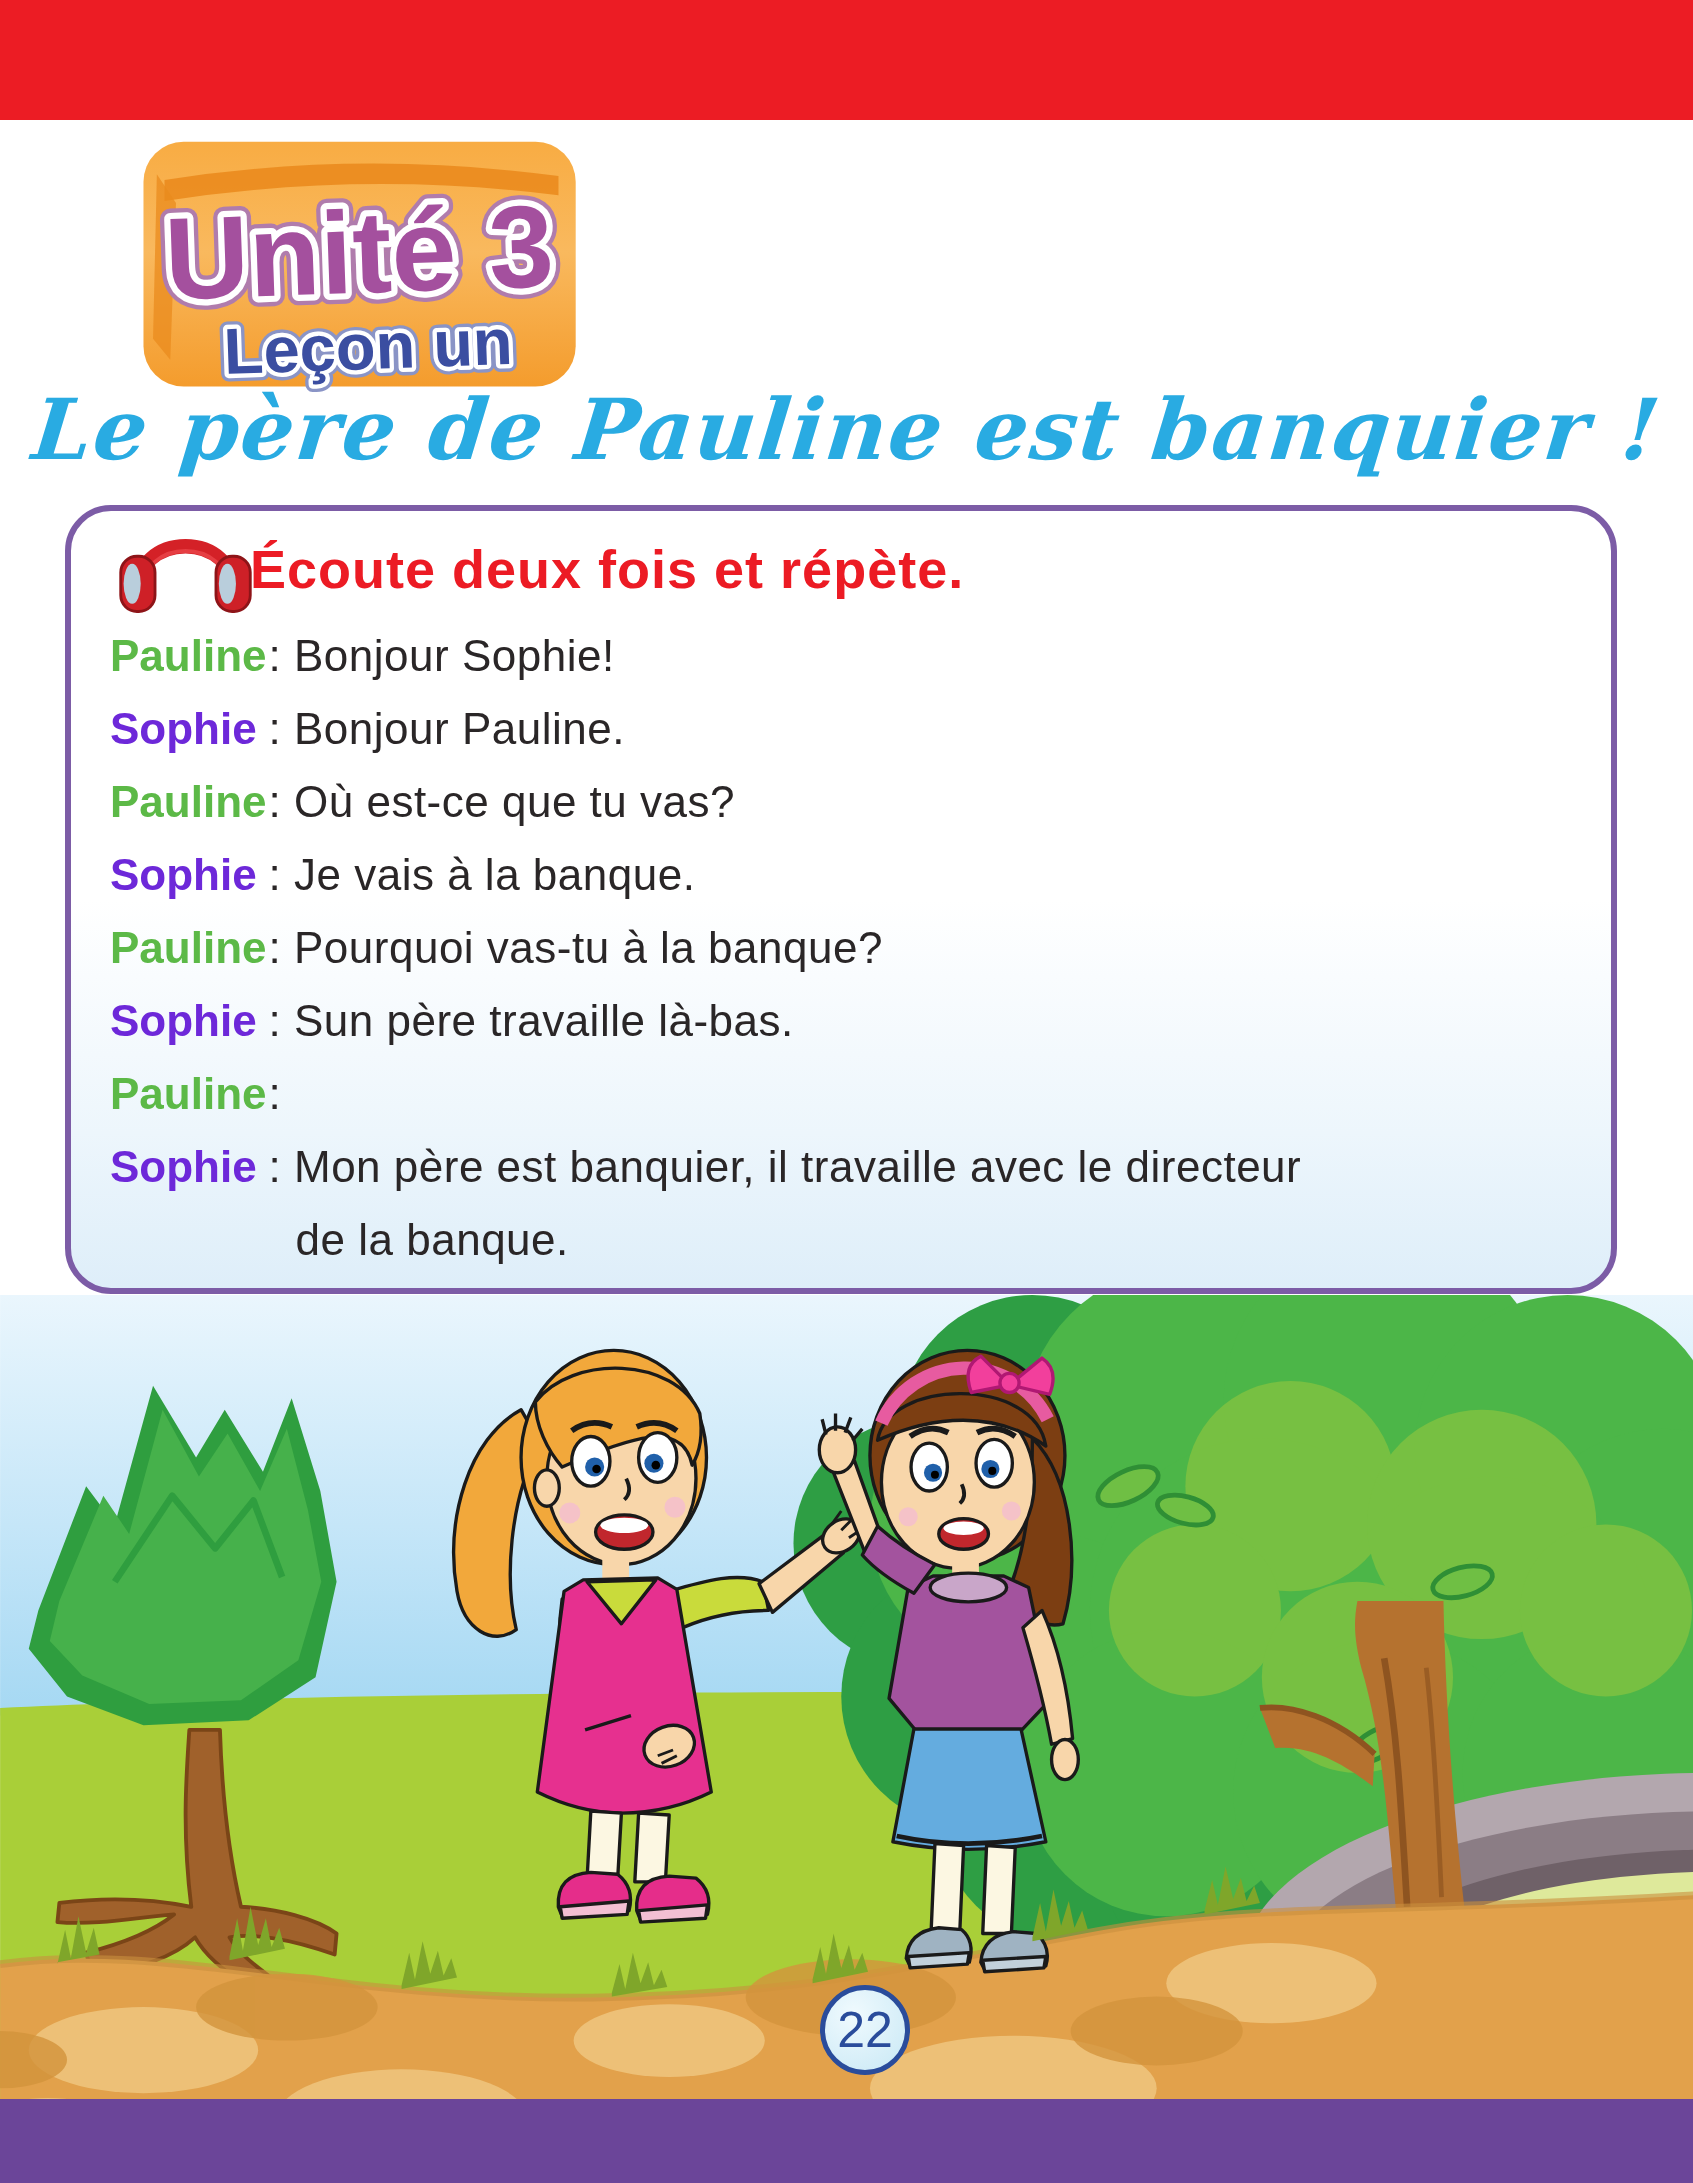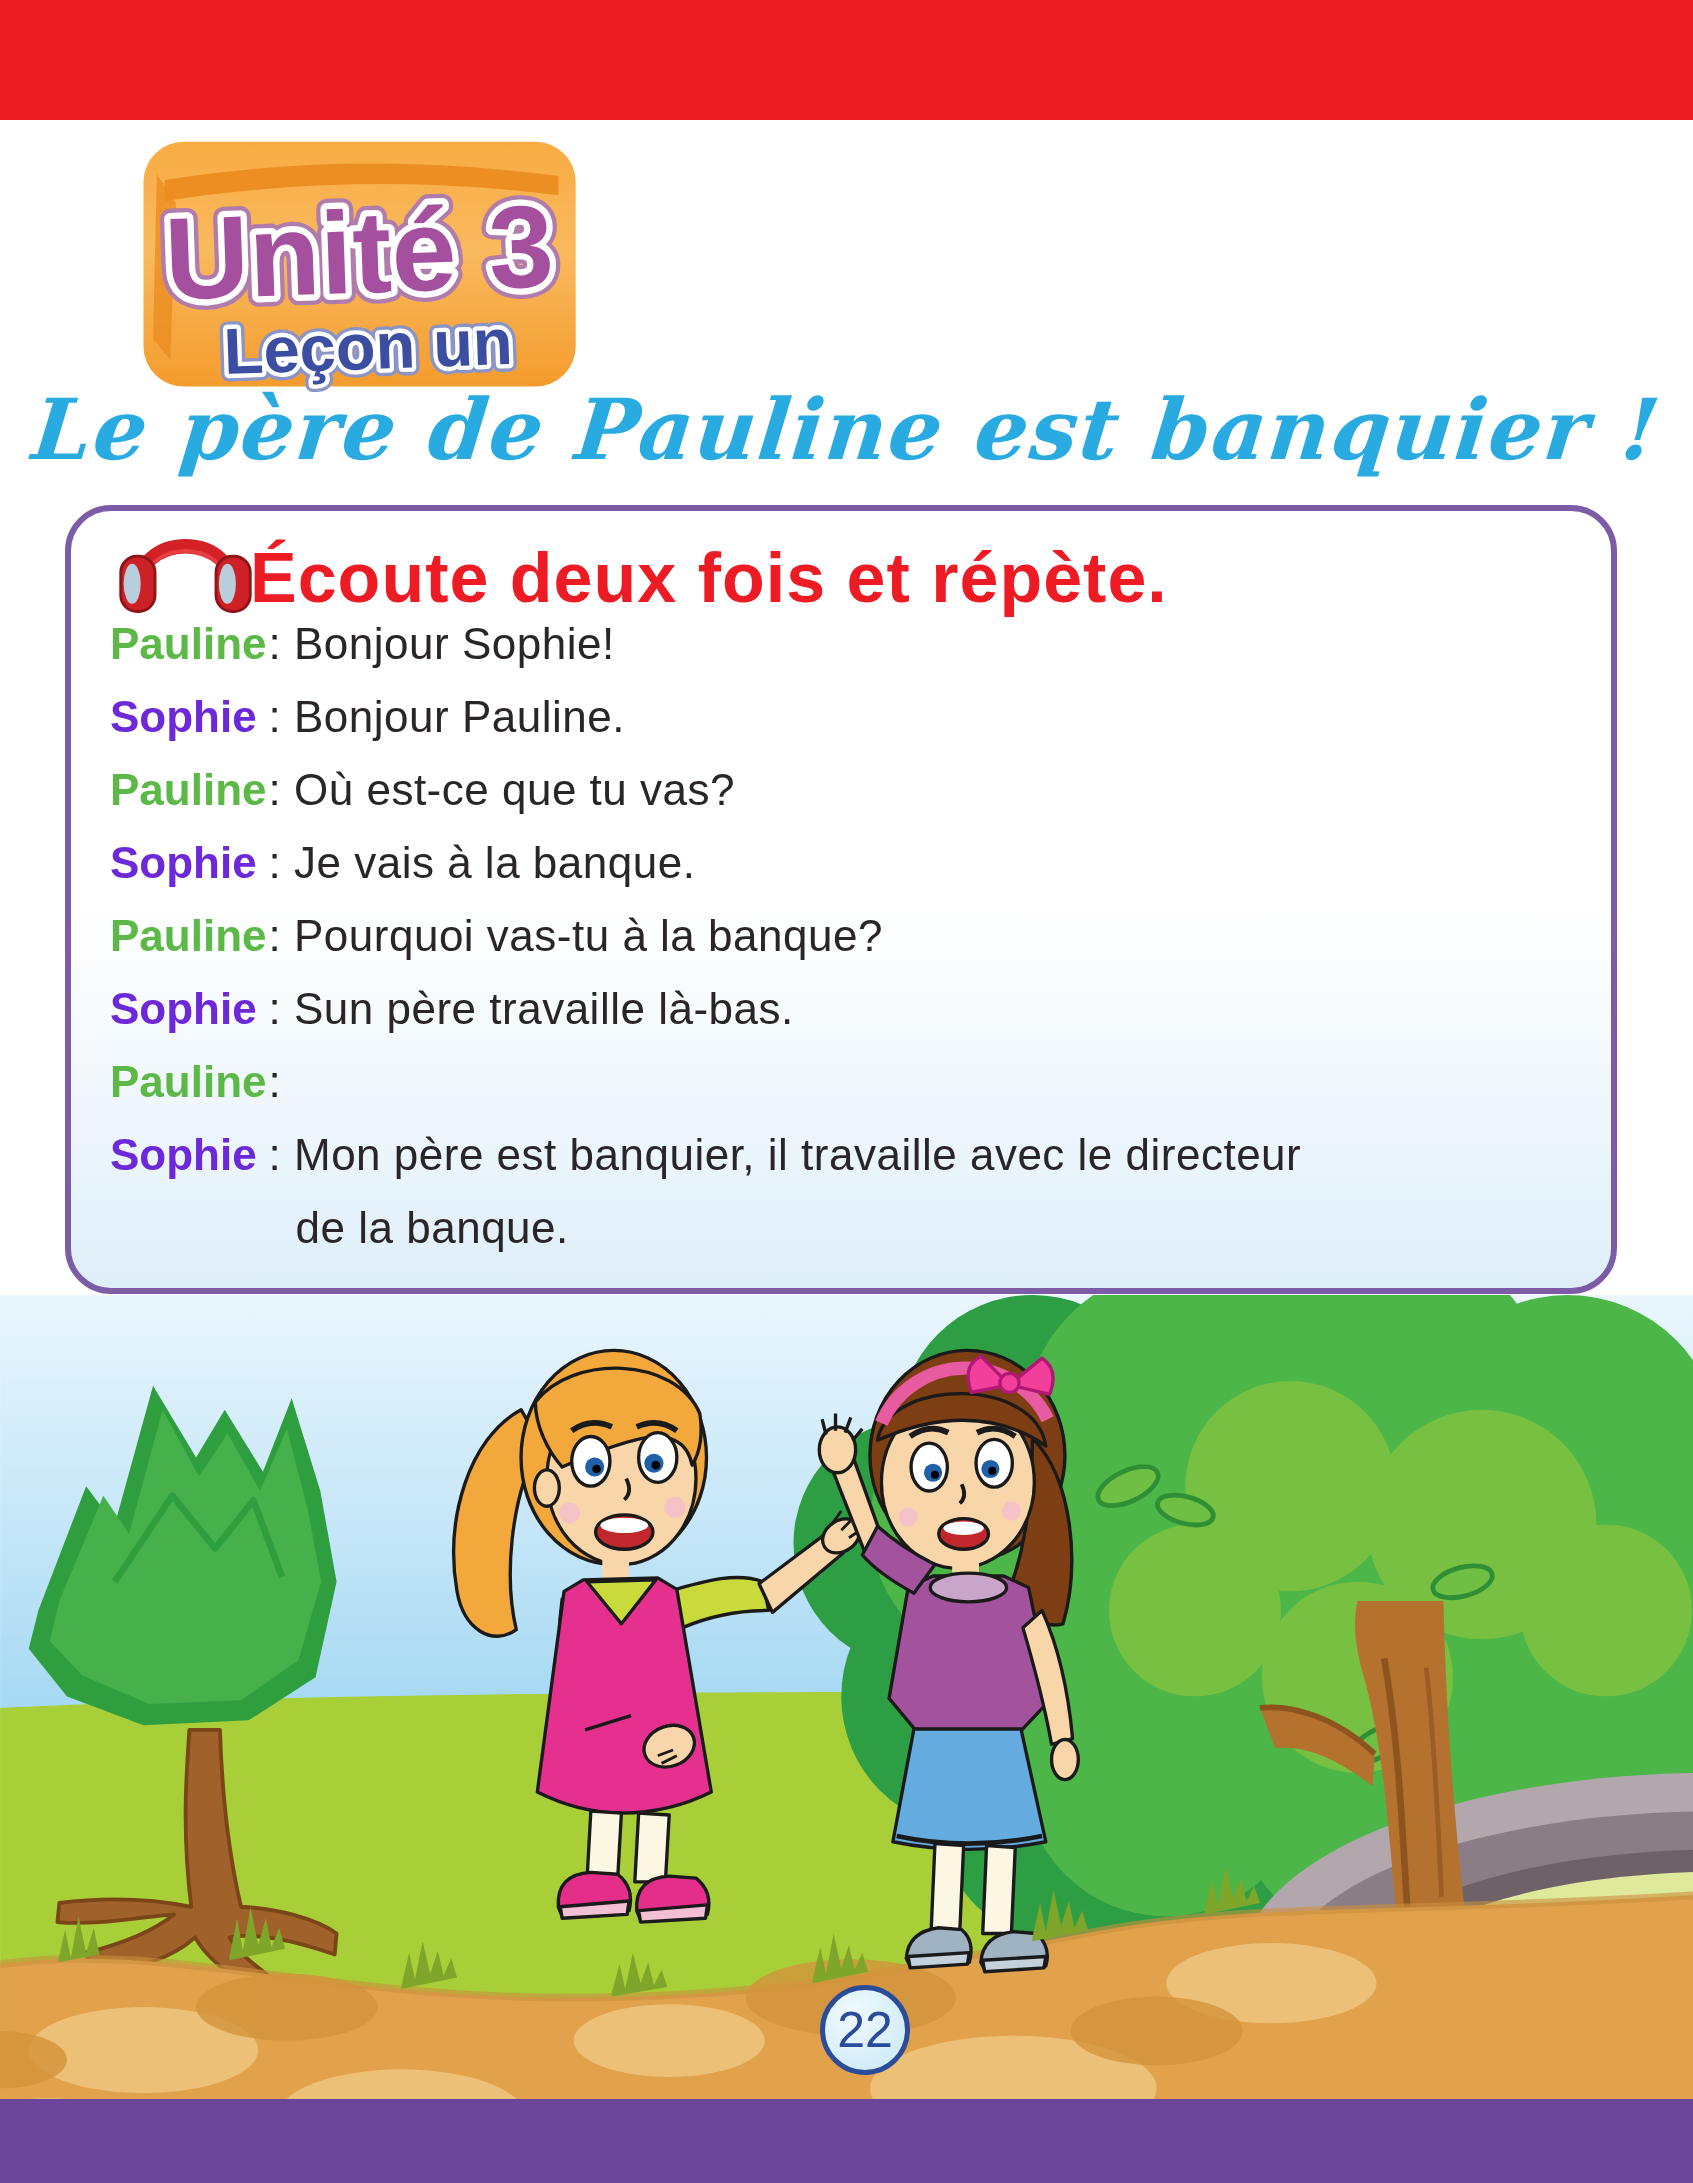--- a/index.html
+++ b/index.html
@@ -12,23 +12,23 @@
 
   
   #lesson-title{left:0;top:380px;width:1694px;text-align:center;
     font-family:"DejaVu Serif",serif;font-style:italic;font-weight:bold;
     font-size:84px;color:#29ABE2;transform:skewX(-6deg);letter-spacing:1.9px;}
 
   
   #dialog-box{left:65px;top:505px;width:1540px;height:777px;
     border:6.7px solid #7C5CA6;border-radius:46px;
     background:linear-gradient(180deg,#ffffff 50%,#EDF6FC 80%,#DEEEF9 100%);}
-  #listen-heading{left:250px;top:538px;font-size:70px;font-weight:bold;color:#EC1B24;letter-spacing:1px;}
+  #listen-heading{left:250px;top:538px;font-size:54px;font-weight:bold;color:#EC1B24;letter-spacing:1px;}
   #dialog-lines{left:110px;top:619px;width:1491px;}
-  .line{height:73px;display:flex;align-items:flex-start;font-size:44px;color:#2A2627;white-space:nowrap;}
+  .line{height:73px;display:flex;align-items:center;font-size:44px;color:#2A2627;white-space:nowrap;}
   .spk{display:inline-block;width:151px;font-weight:bold;}
   .spk.green{color:#5CB947;}
   .spk.orange{color:#6d28d9;}
   .colon{display:inline-block;width:27px;text-align:center;color:#2A2627;}
   .txt{margin-left:6px;letter-spacing:0.5px;}
   .line.cont .txt{margin-left:7.6px;}
 
   
   #page-circle{left:820px;top:1985px;width:80px;height:80px;border-radius:50%;
     border:5.7px solid #2A4C9B;background:radial-gradient(circle at 35% 30%,#F0FAFE,#C8E8F5);

